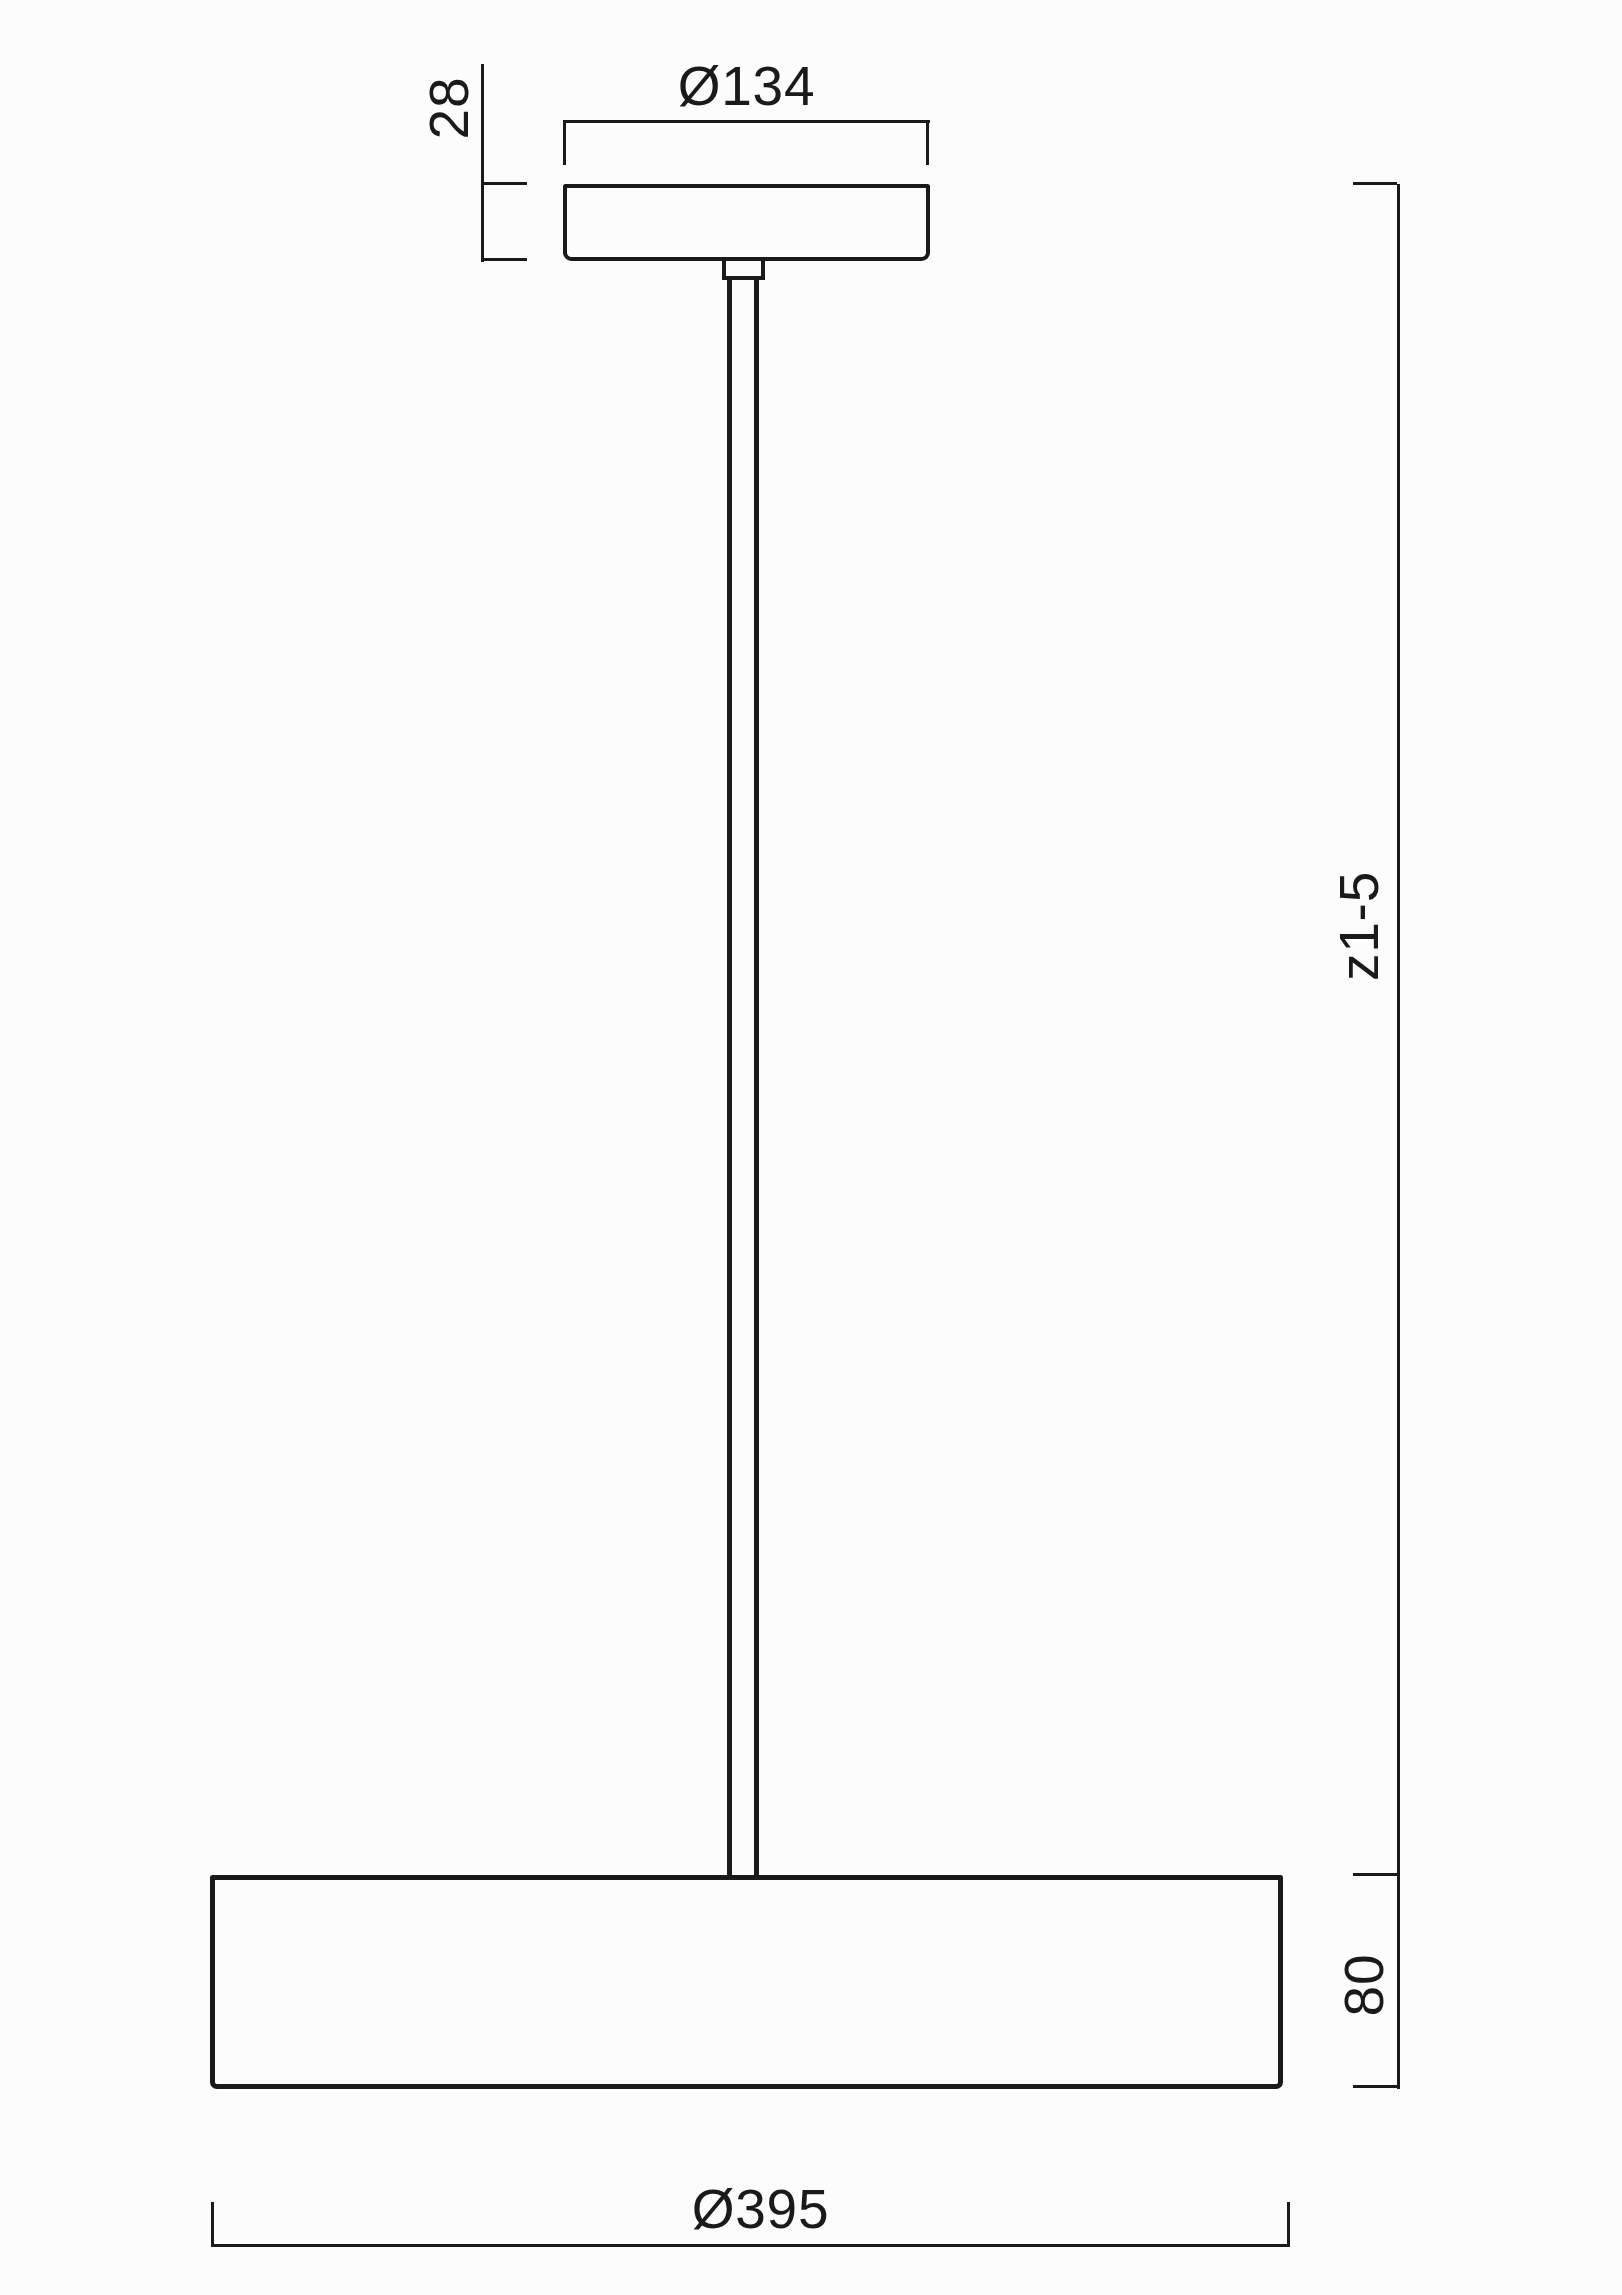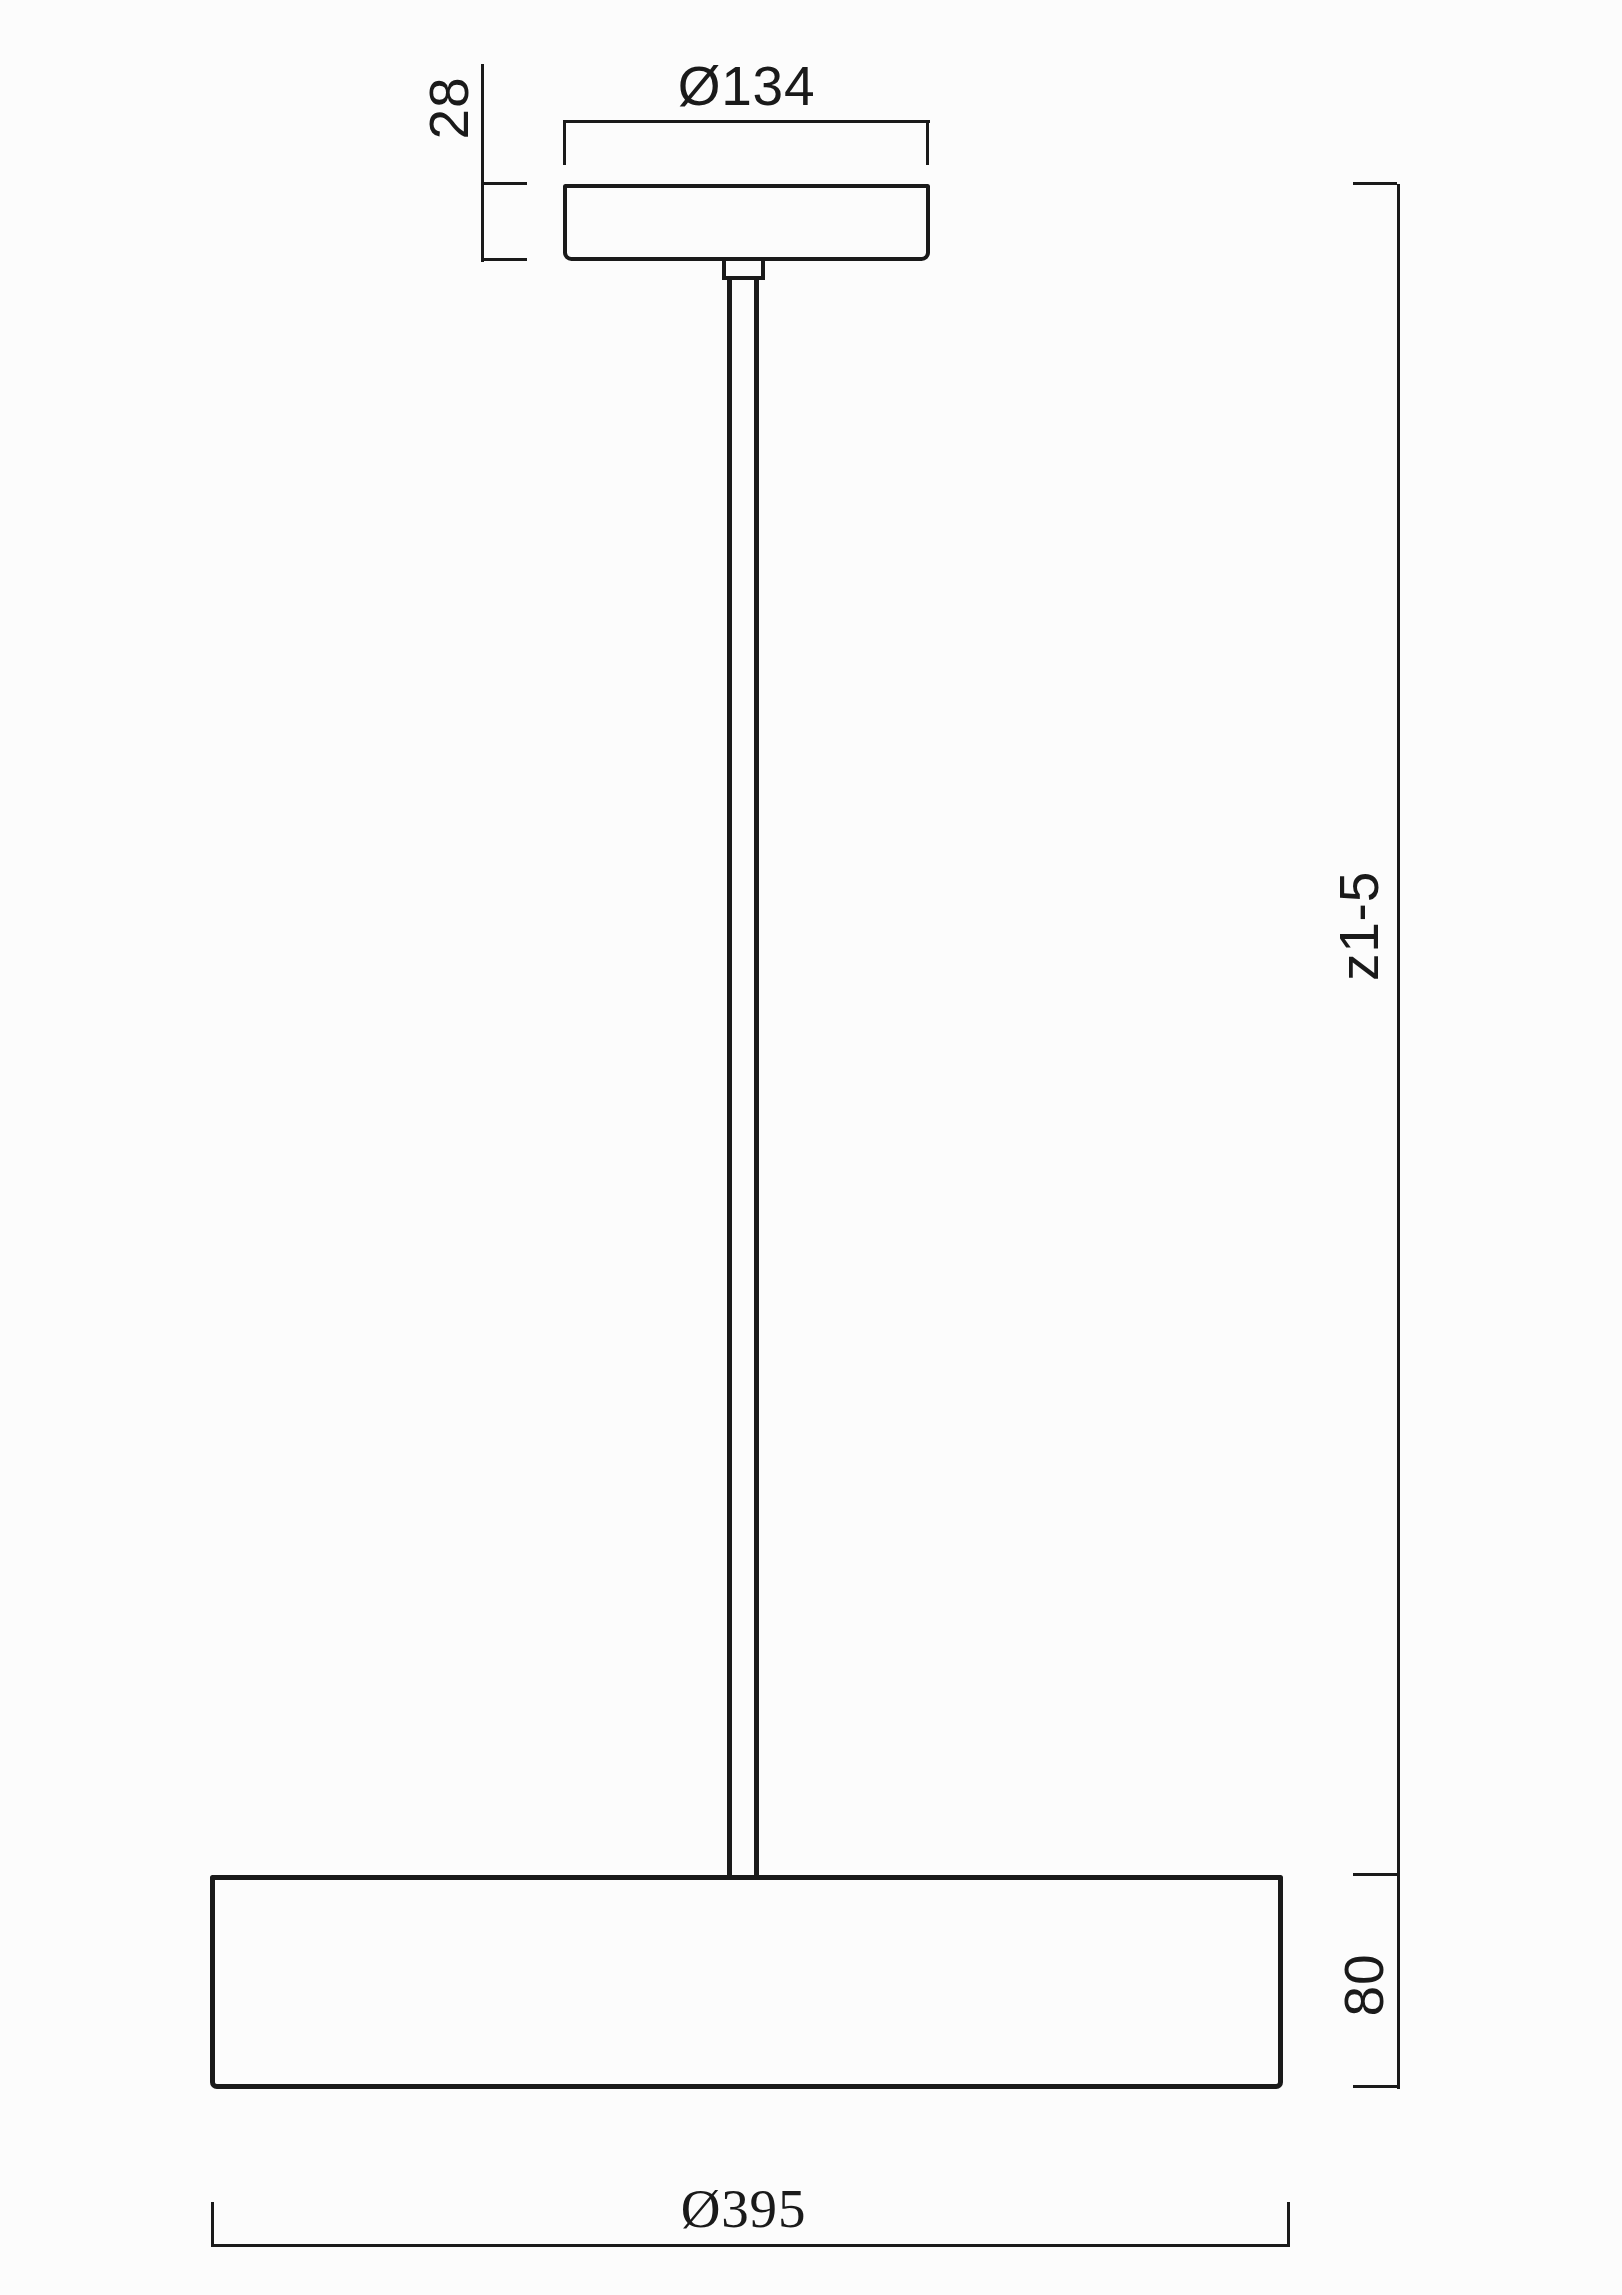--- a/index.html
+++ b/index.html
@@ -74,21 +74,21 @@
 
   
   .line-pendant{left:1397px;top:160px;height:1905px;}
   .tick-pendant-t{left:1353px;top:158px;}
   .tick-pendant-m{left:1353px;top:1849px;}
   .tick-pendant-b{left:1353px;top:2061px;}
   .lbl-pendant-len{left:1249px;top:874px;width:220px;height:56px;}
   .lbl-shade-h{left:1296px;top:1933px;width:135px;height:56px;}
 
   
-  .lbl-shade-dia{left:204px;top:2157px;width:1079px;height:56px;font-family:Liberation Serif, serif;}
+  .lbl-shade-dia{left:221px;top:2157px;width:1079px;height:56px;}
   .line-shade-dia{left:211px;top:2220px;width:1079px;}
   .tick-shade-dia-l{left:211px;top:2178px;}
   .tick-shade-dia-r{left:1287px;top:2178px;}
 </style>
 </head>
 <body>
 
 <div id="canvas">
 
   <div class="outline canopy"></div>

